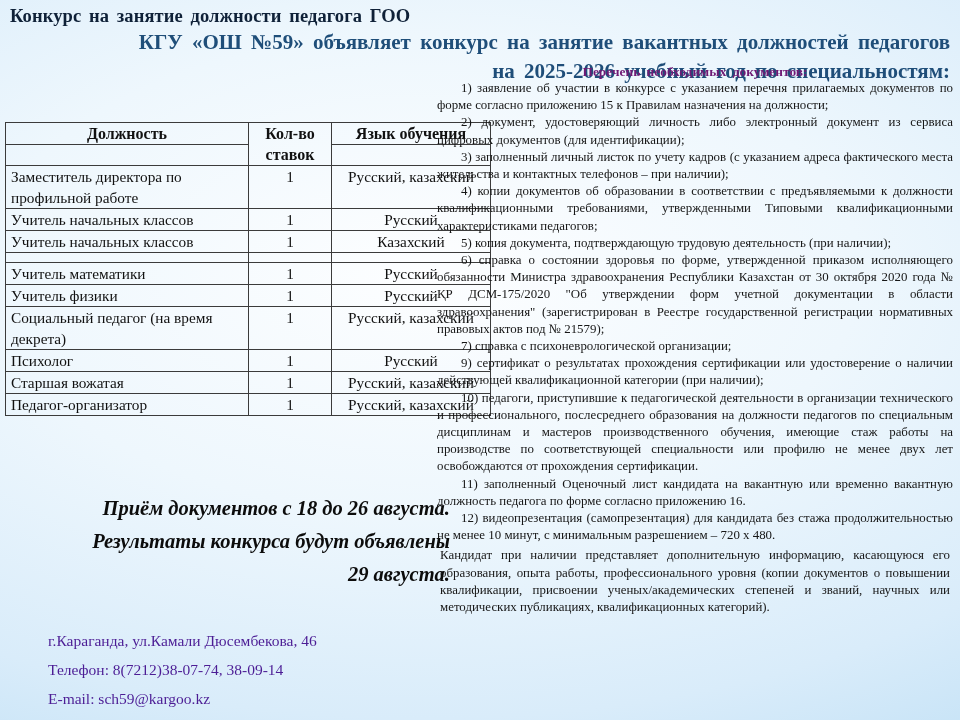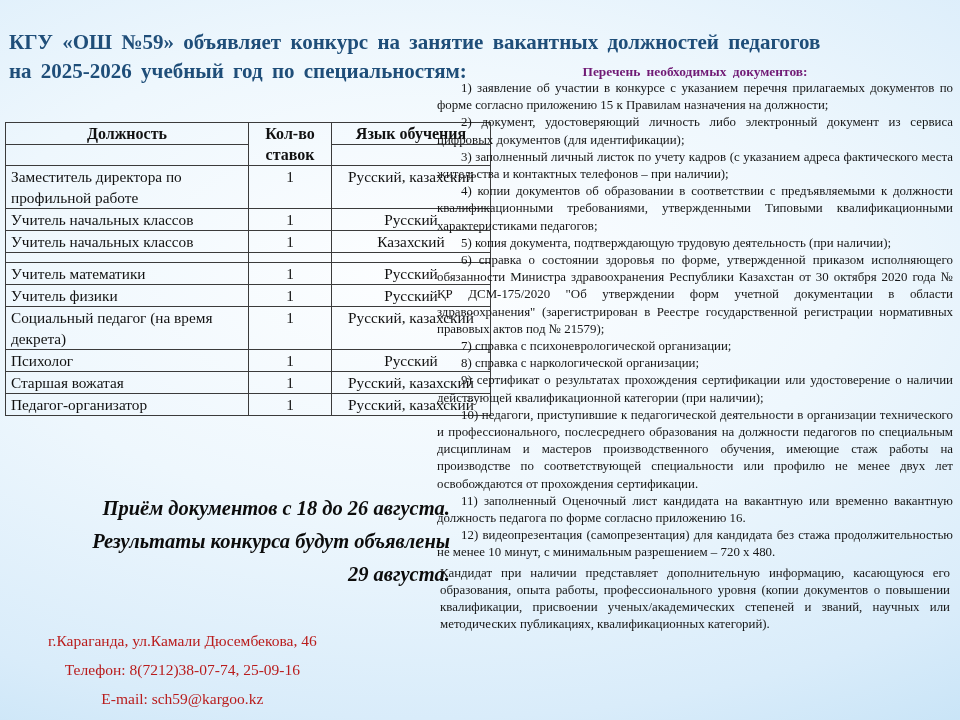--- a/index.html
+++ b/index.html
@@ -10,22 +10,22 @@
       radial-gradient(ellipse 130% 95% at 44% 38%, #fdfeff 0%, #eef7fd 35%, #d9ecfa 65%, #bedff5 88%, #a9d2ee 100%);
   }
   .slide{position:relative;width:960px;height:720px;}
 
   .page-title{
     position:absolute;left:10px;top:6px;
     font-size:18.5px;font-weight:bold;color:#0f2138;
     word-spacing:3px;letter-spacing:.1px;
   }
   .subtitle{
-    position:absolute;left:9px;top:28px;width:930px;
-    text-align:left;color:#1f4e79;font-weight:bold;
+    position:absolute;left:20px;top:28px;width:930px;
+    text-align:right;color:#1f4e79;font-weight:bold;
     font-size:21px;line-height:29px;word-spacing:4px;
   }
 
   
   table.vac{
     position:absolute;left:5px;top:122px;
     border-collapse:collapse;table-layout:fixed;width:466px;
     font-size:15.3px;color:#111;
   }
   table.vac td{
@@ -55,28 +55,29 @@
   
   .announce{
     position:absolute;left:12px;top:492px;width:438px;
     text-align:right;font-weight:bold;font-style:italic;
     font-size:20.5px;line-height:33px;color:#0c0c0c;
   }
 
   
   .contact{
     position:absolute;left:48px;top:626px;
-    font-size:15.5px;line-height:29px;color:#b91c1c;text-align:center;
+    font-size:15.5px;line-height:29px;color:#4c1d95;
   }
 </style>
 </head>
 <body>
 
 <div class="slide">
 
+  <div class="page-title">Конкурс на занятие должности  педагога  ГОО</div>
 
   <div class="subtitle">
     <div>КГУ «ОШ №59» объявляет  конкурс  на  занятие  вакантных  должностей  педагогов</div>
     <div>на 2025-2026 учебный  год  по  специальностям:</div>
   </div>
 
   <table class="vac">
     <tbody>
         <tr class="hdr">
       <td class="c-pos">Должность</td>
@@ -143,33 +144,32 @@
 
   <div class="docs">
     <div class="docs-heading">Перечень  необходимых  документов:</div>
     <p class="doc-item">1) заявление об участии в конкурсе с указанием перечня прилагаемых документов по форме согласно приложению 15 к Правилам назначения на должности;</p>
     <p class="doc-item">2) документ, удостоверяющий личность либо электронный документ из сервиса цифровых документов (для идентификации);</p>
     <p class="doc-item">3) заполненный личный листок по учету кадров (с указанием адреса фактического места жительства и контактных  телефонов – при наличии);</p>
     <p class="doc-item">4) копии документов об образовании в соответствии с предъявляемыми к должности квалификационными требованиями, утвержденными Типовыми квалификационными характеристиками  педагогов;</p>
     <p class="doc-item">5) копия документа, подтверждающую  трудовую деятельность  (при наличии);</p>
     <p class="doc-item">6) справка о состоянии здоровья по форме, утвержденной приказом исполняющего обязанности Министра здравоохранения Республики Казахстан от 30 октября 2020 года № ҚР ДСМ-175/2020 "Об утверждении форм учетной документации в области здравоохранения" (зарегистрирован в Реестре государственной регистрации нормативных правовых актов под № 21579);</p>
     <p class="doc-item">7) справка с психоневрологической  организации;</p>
-    <p class="doc-item">8) справка с наркологической организации;</p>
     <p class="doc-item">9) сертификат о результатах прохождения сертификации или удостоверение о наличии действующей квалификационной категории (при наличии);</p>
     <p class="doc-item">10) педагоги, приступившие к педагогической деятельности в организации технического и профессионального, послесреднего образования на должности педагогов по специальным дисциплинам и мастеров производственного обучения, имеющие стаж работы на производстве по соответствующей специальности или профилю не менее двух лет освобождаются от прохождения сертификации.</p>
     <p class="doc-item">11) заполненный Оценочный лист кандидата на вакантную или временно вакантную должность педагога по форме согласно приложению 16.</p>
     <p class="doc-item">12) видеопрезентация (самопрезентация) для кандидата без стажа продолжительностью не менее 10 минут, с минимальным разрешением – 720 х 480.</p>
     <p class="doc-footnote">Кандидат при наличии представляет дополнительную информацию, касающуюся его образования, опыта работы, профессионального уровня (копии документов о повышении квалификации, присвоении ученых/академических степеней и званий, научных или методических публикациях, квалификационных категорий).</p>
   </div>
 
   <div class="announce">
     <div>Приём  документов   с 18 до 26 августа.</div>
     <div>Результаты  конкурса  будут  объявлены</div>
     <div>29 августа.</div>
   </div>
 
   <div class="contact">
     <div>г.Караганда,  ул.Камали  Дюсембекова,  46</div>
-    <div>Телефон:   8(7212)38-07-74, 25-09-16</div>
+    <div>Телефон:   8(7212)38-07-74, 38-09-14</div>
     <div>E-mail:  sch59@kargoo.kz</div>
   </div>
 
 </div>
 
 </body></html>

